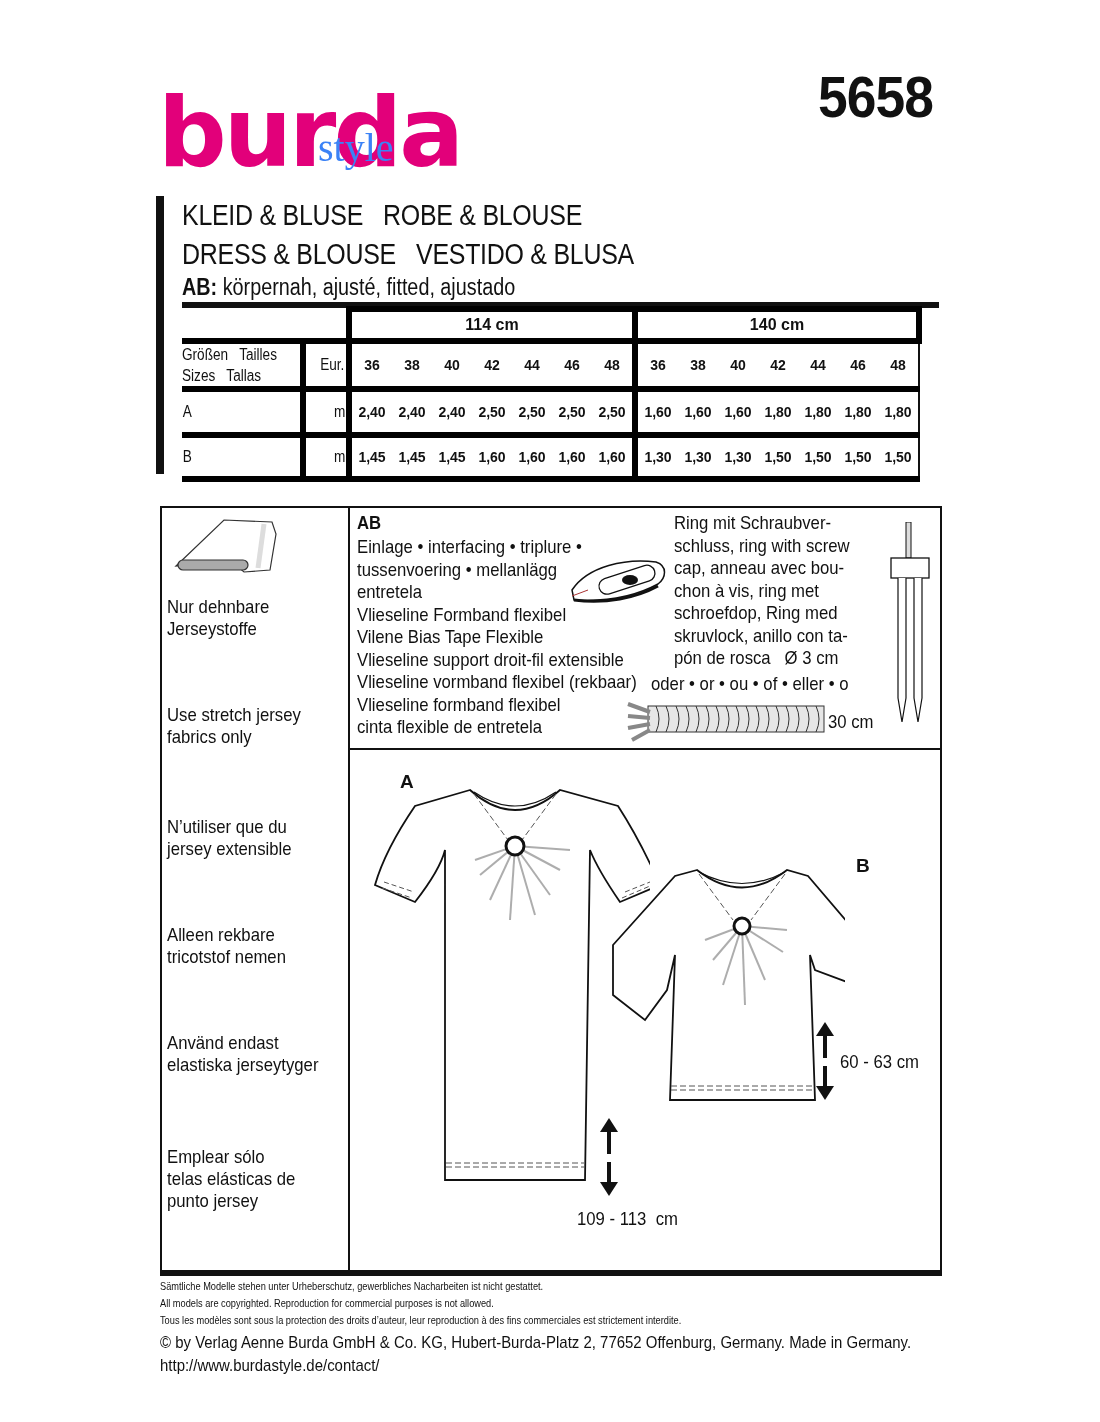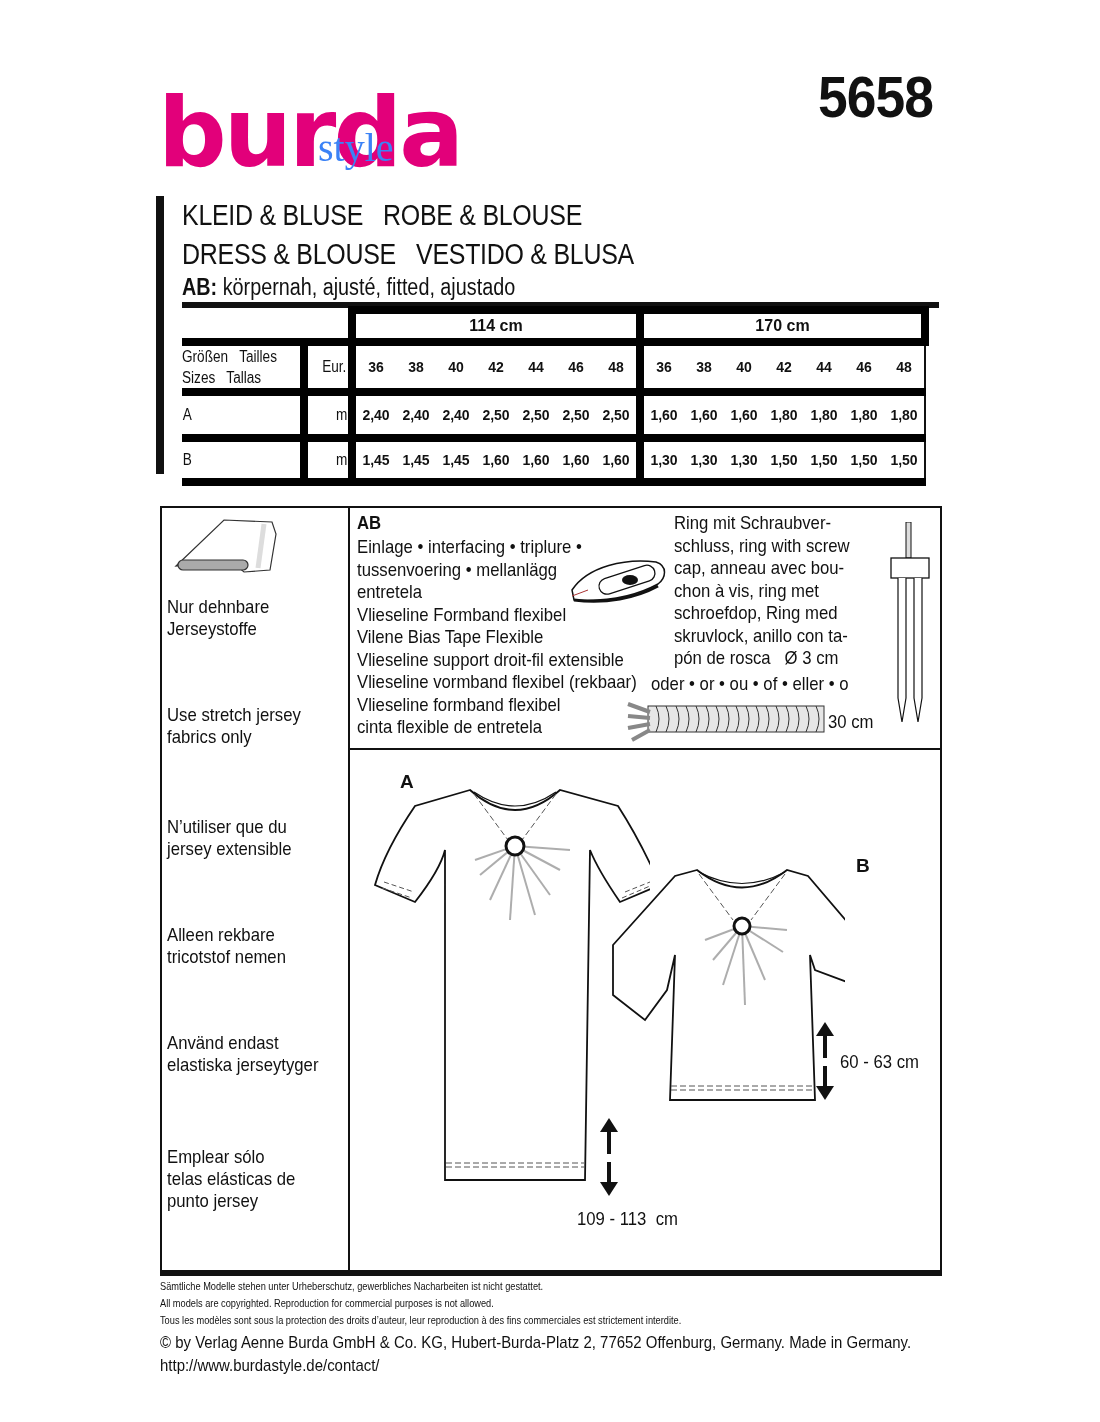--- a/index.html
+++ b/index.html
@@ -15,21 +15,21 @@
   .vbar { left: 156px; top: 196px; width: 8px; height: 278px; background: #111; }
   .title { left: 182px; font-size: 29px; line-height: 1; transform: scaleX(0.86); transform-origin: left;
            white-space: pre; letter-spacing: -0.3px; }
   .subtitle { left: 182px; top: 276px; font-size: 23px; transform: scaleX(0.86); transform-origin: left;
               white-space: pre; line-height: 1; }
   .subtitle b { font-weight: bold; }
   .topbar { left: 182px; top: 302px; width: 757px; height: 6px; background: #111; }
 
   table.yard { position: absolute; left: 182px; top: 306px; border-collapse: collapse;
                font-family: "Liberation Sans", sans-serif; }
-  table.yard td { border: 8px solid #000000; padding: 0; text-align: center; font-weight: bold; font-size: 14px; }
+  table.yard td { border: 6px solid #000000; padding: 0; text-align: center; font-weight: bold; font-size: 14px; }
   .narrow { font-family: "Liberation Sans", sans-serif; font-weight: normal !important;
             transform: scaleX(0.85); display: inline-block; }
 
   .frame { left: 160px; top: 506px; width: 778px; height: 766px; border: 2px solid #111; }
   .leftcol { left: 160px; top: 506px; width: 188px; height: 768px; border-right: 2px solid #111; }
   .hdivider { left: 349px; top: 748px; width: 591px; height: 2px; background: #111; }
   .bottombar { left: 160px; top: 1270px; width: 780px; height: 5px; background: #111; }
   .ltxt { left: 167px; font-size: 19px; line-height: 22px; transform: scaleX(0.88); transform-origin: left;
           white-space: pre; }
   .ntxt { font-size: 19px; line-height: 22.5px; transform: scaleX(0.88); transform-origin: left; white-space: pre; }
@@ -49,21 +49,21 @@
 <div class="abs title" style="top:201px">KLEID &amp; BLUSE   ROBE &amp; BLOUSE</div>
 <div class="abs title" style="top:240px">DRESS &amp; BLOUSE   VESTIDO &amp; BLUSA</div>
 <div class="abs subtitle"><b>AB:</b><span> körpernah, ajusté, fitted, ajustado</span></div>
 <div class="abs topbar"></div>
 
 <table class="yard">
   <tbody>
       <tr style="height:32px">
     <td colspan="2" style="width:160px;border-left:none;border-top:none;"></td>
     <td colspan="7" style="font-size:16px">114 cm</td>
-    <td colspan="7" style="font-size:16px">170 cm</td>
+    <td colspan="7" style="font-size:16px">140 cm</td>
   </tr>
   <tr style="height:44px" id="size-row">
     <td style="width:118px;border-left:none;text-align:left;font-size:16px;line-height:21px;">
       <span class="narrow" style="transform-origin:left;white-space:pre;">Größen   Tailles</span><br>
       <span class="narrow" style="transform-origin:left;white-space:pre;">Sizes   Tallas</span>
     </td>
     <td style="width:40px;text-align:right;font-size:16px"><span class="narrow">Eur.</span></td>
   <td style="width: 40px; font-size: 14px; border-right: none;">36</td>
         <td style="width: 40px; font-size: 14px; border-left: none; border-right: none;">38</td>
         <td style="width: 40px; font-size: 14px; border-left: none; border-right: none;">40</td>

